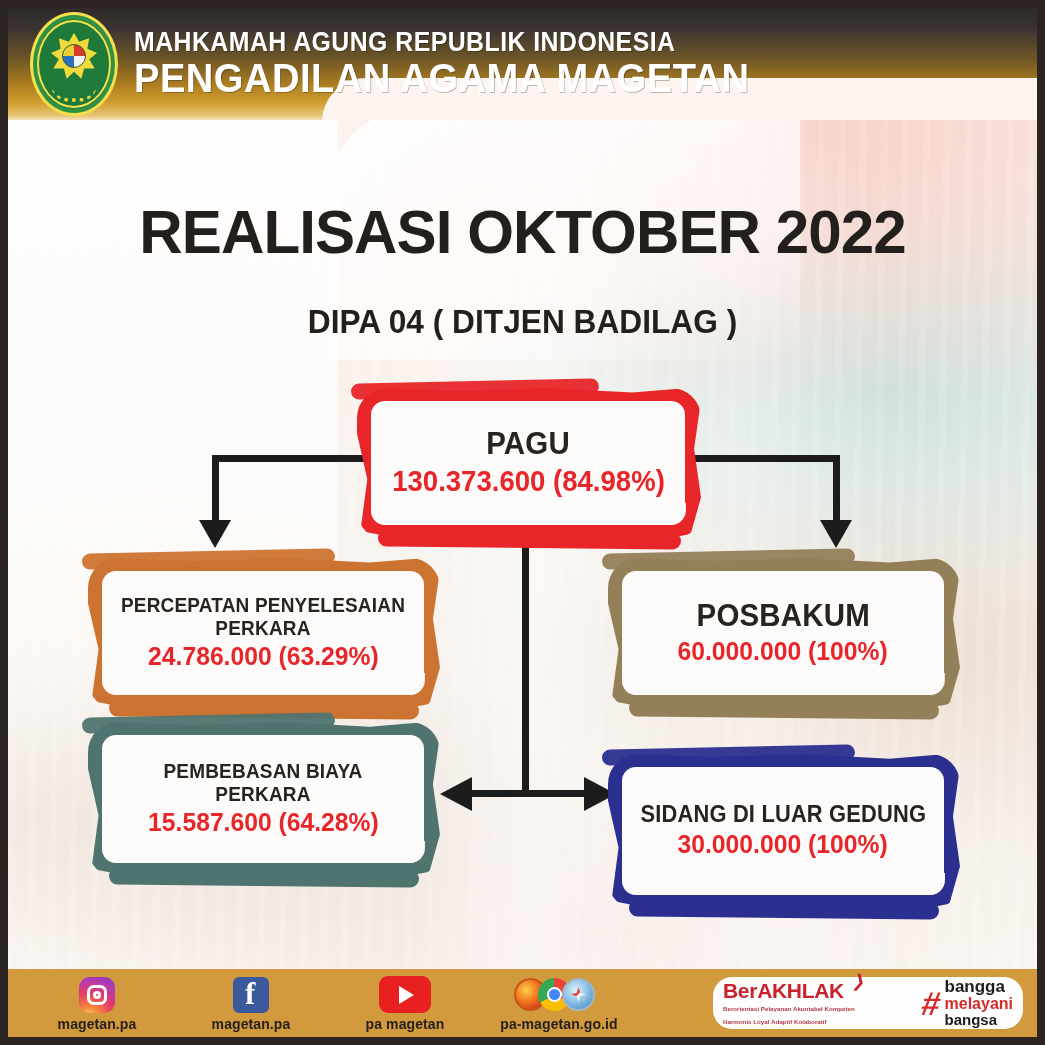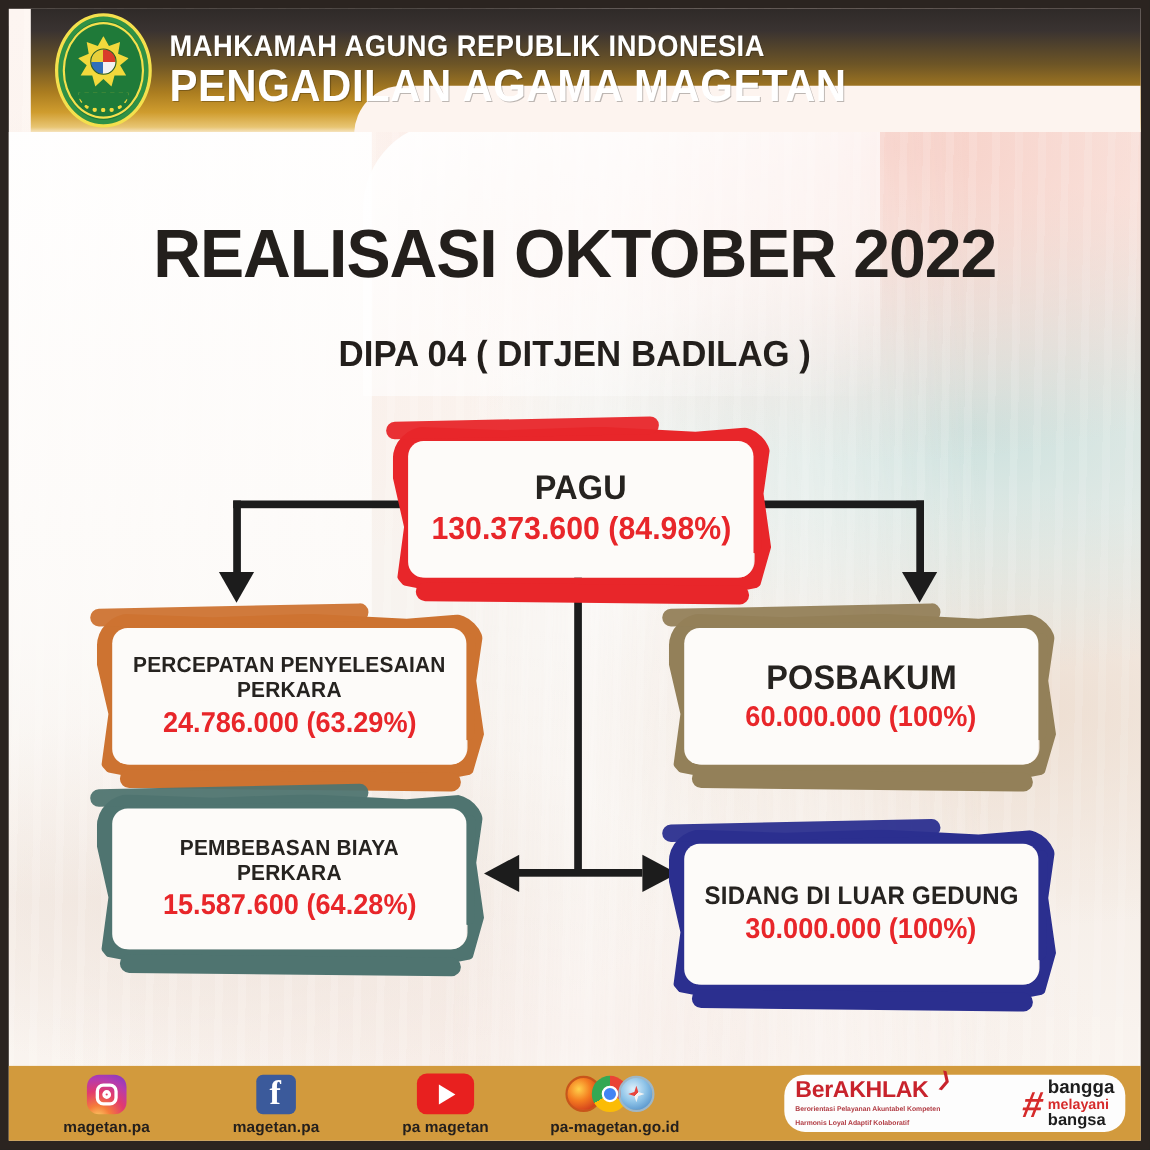--- a/index.html
+++ b/index.html
@@ -43,21 +43,20 @@
     background:linear-gradient(160deg,#ffffff 0%, rgba(255,255,255,.6) 65%, rgba(255,255,255,0) 100%);
     border-top-left-radius:80px;
     opacity:.95;
   }
 
   
   .header{
     position:absolute;left:8px;top:8px;right:8px;height:112px;
     background:linear-gradient(180deg,#2f2a28 0%,#3a3331 18%,#6d5526 45%,#ab7d20 68%,#cf9c2e 84%,#e8c573 96%,#f6e3bd 100%);
     overflow:hidden;
-    margin-left:20px;
   }
   .header-white-wedge{
     position:absolute;right:0;bottom:-2px;width:715px;height:44px;
     background:#fdf4ef;border-top-left-radius:60px;
   }
   .header-inner{
     position:relative;display:flex;align-items:center;
     height:112px;padding-left:22px;z-index:3;
   }
   
@@ -259,21 +258,21 @@
     transform:rotate(14deg);
   }
   .ba-tag{font-size:6.2px;color:#b03a42;line-height:1.5;margin-top:3px;font-weight:700;}
   .ba-right{display:flex;align-items:center;gap:4px;margin-left:auto;}
   .hashmark{
     font-size:33px;font-weight:700;color:#d62b2b;line-height:1;
     transform:skewX(-10deg);
   }
   .ba-lines{line-height:1.03;}
   .ba-l1{font-size:17px;font-weight:700;color:#1d1d1d;}
-  .ba-l2{font-size:13px;font-weight:700;color:#d62b2b;}
+  .ba-l2{font-size:16px;font-weight:700;color:#d62b2b;}
   .ba-l3{font-size:15px;font-weight:700;color:#1d1d1d;}
 </style>
 </head>
 <body>
 
 <div class="poster">
 
   <div class="bg-canvas"></div>
   <div class="bg-streaks"></div>
   <div class="bg-white-block"></div>

